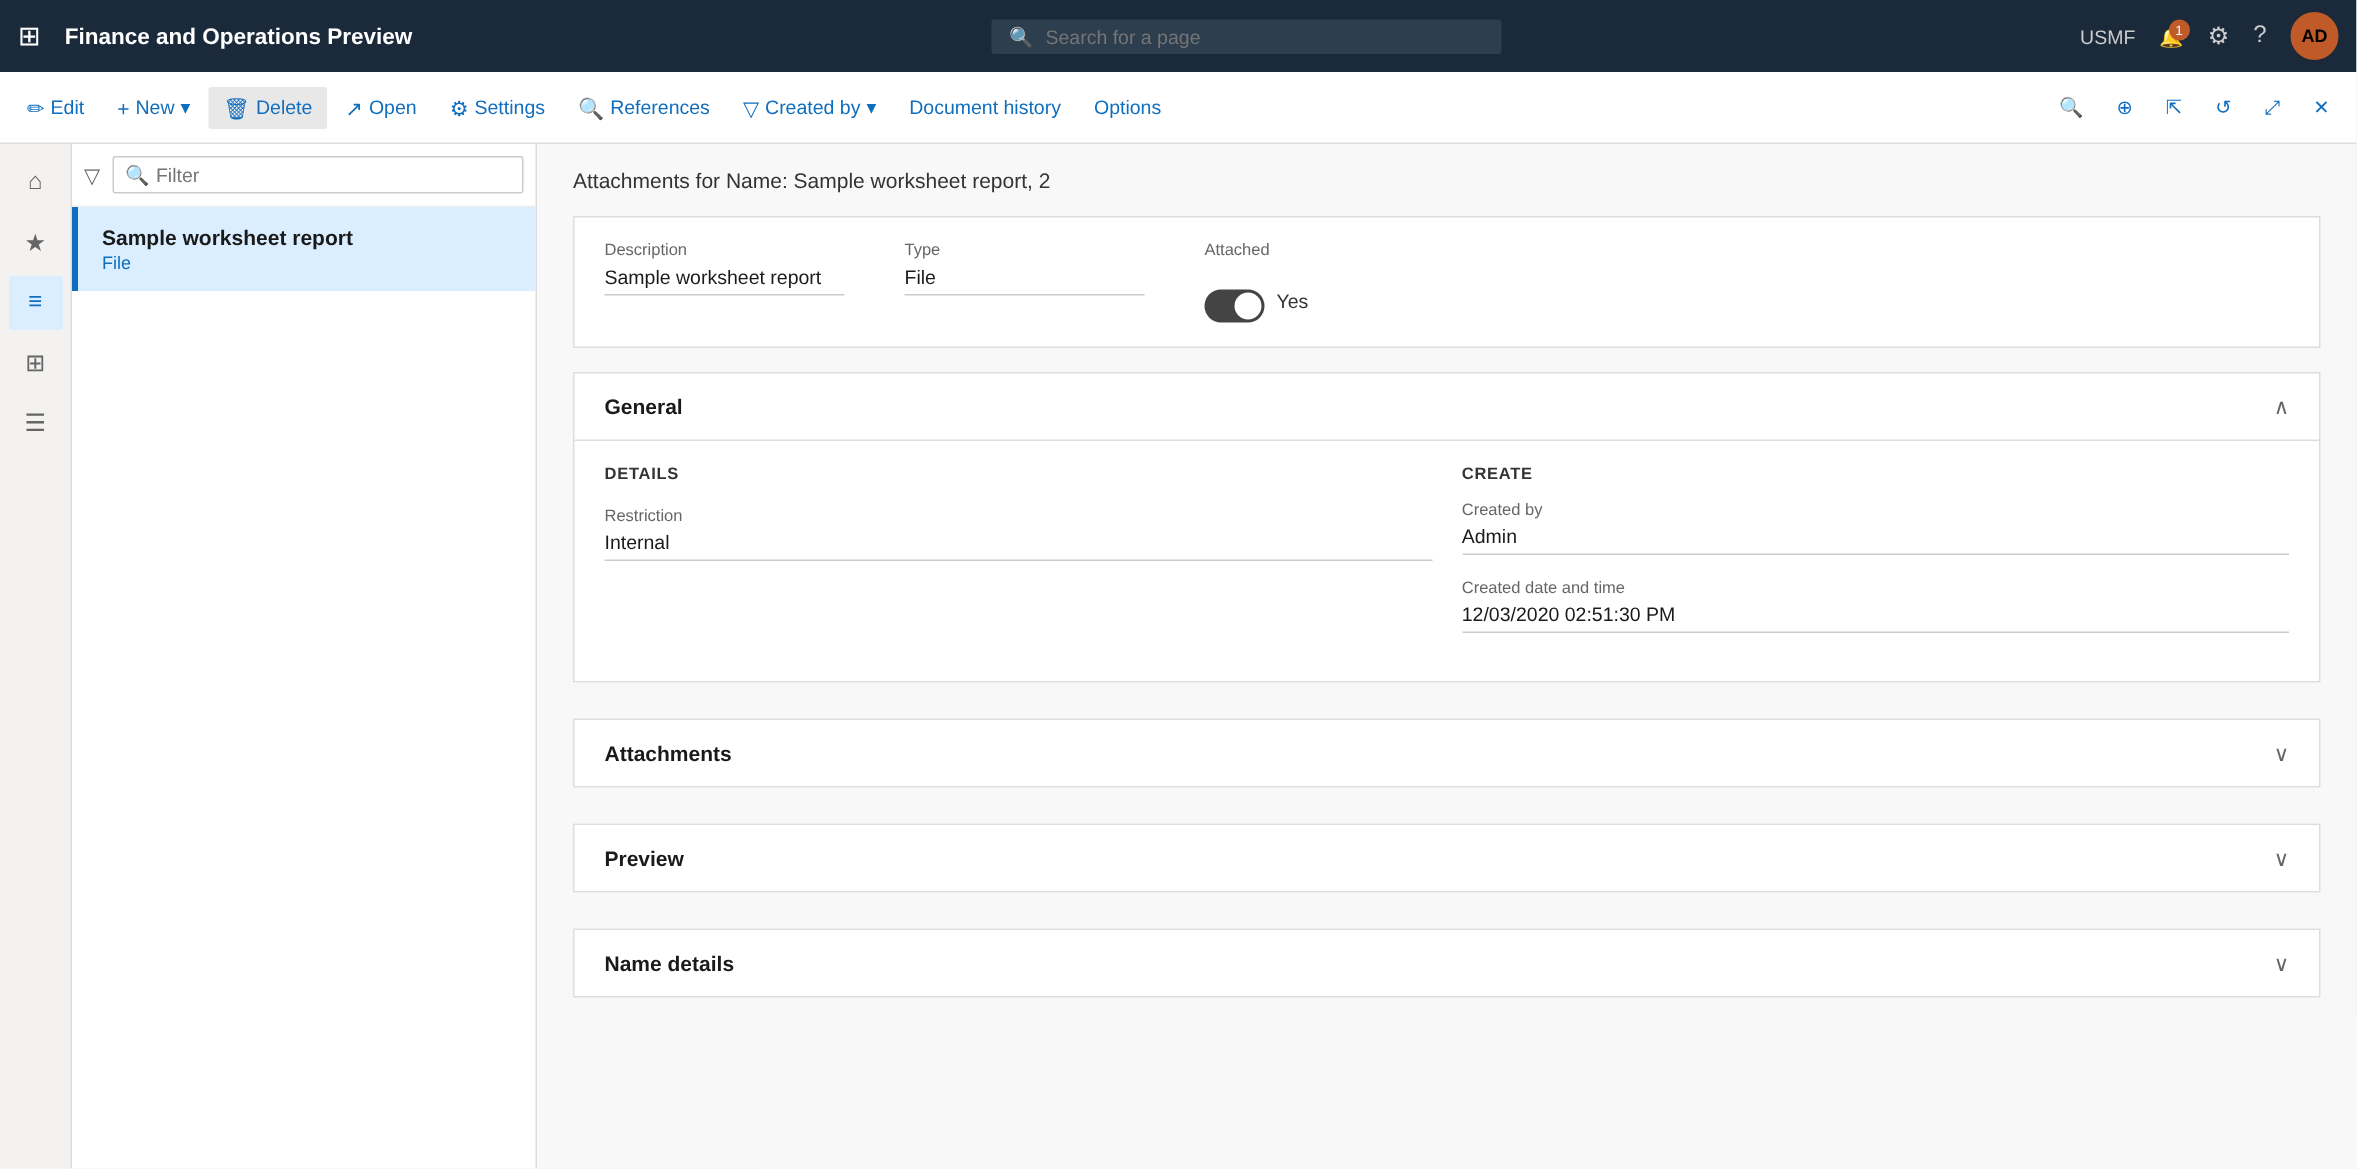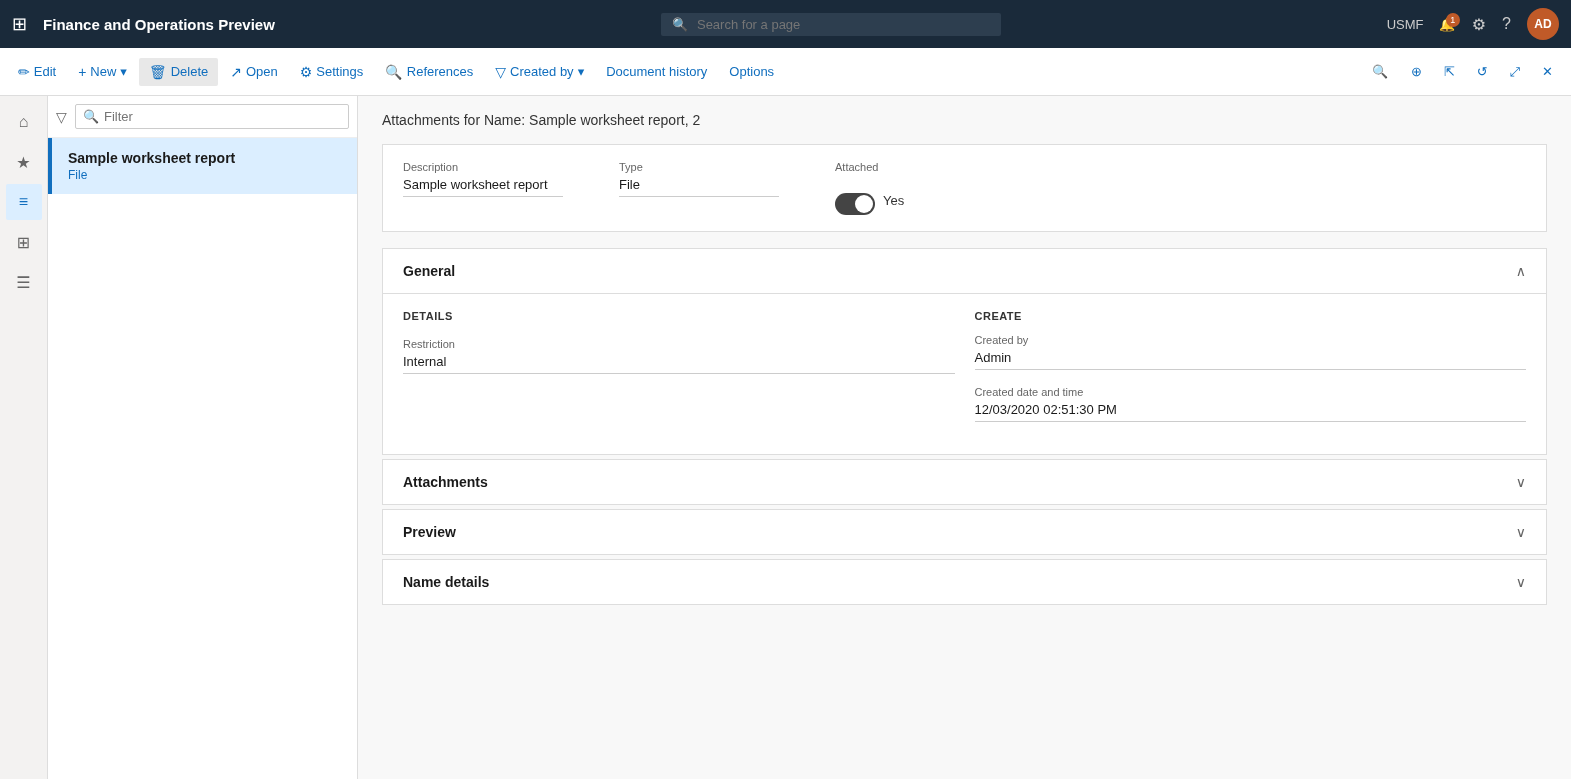--- a/index.html
+++ b/index.html
@@ -42,21 +42,21 @@
       gap: 16px;
       margin-left: auto;
     }
     .nav-text { color: #ccc; font-size: 13px; }
     .nav-icon { color: #ccc; font-size: 16px; cursor: pointer; }
     .avatar {
       width: 32px; height: 32px;
       background: #c05a28;
       border-radius: 50%;
       display: flex; align-items: center; justify-content: center;
-      color: #ffffff; font-size: 12px; font-weight: 600;
+      color: #000000; font-size: 12px; font-weight: 600;
       cursor: pointer;
     }
     .bell-badge { position: relative; display: inline-block; }
     .badge {
       position: absolute; top: -4px; right: -4px;
       background: #c05a28; color: white;
       border-radius: 50%; width: 14px; height: 14px;
       font-size: 9px; display: flex; align-items: center; justify-content: center;
     }
 
@@ -162,21 +162,21 @@
     .detail-panel {
       flex: 1;
       background: #f8f8f8;
       overflow-y: auto;
       padding: 16px 24px;
     }
     .detail-header { font-size: 14px; color: #333; margin-bottom: 16px; font-weight: 400; }
     .attachment-info {
       display: flex;
       align-items: flex-start;
-      gap: 56px;
+      gap: 40px;
       background: white;
       padding: 16px 20px;
       border: 1px solid #ddd;
       margin-bottom: 16px;
     }
     .field-group { display: flex; flex-direction: column; gap: 4px; min-width: 160px; }
     .field-label { font-size: 11px; color: #666; }
     .field-value {
       font-size: 13px; color: #1a1a1a;
       border-bottom: 1px solid #ccc;
@@ -201,21 +201,21 @@
       border-radius: 50%;
       top: 2px; right: 2px;
       transition: 0.2s;
     }
     .toggle-label { font-size: 13px; color: #333; }
 
     
     .section {
       background: white;
       border: 1px solid #ddd;
-      margin-bottom: 4px;
+      margin-bottom: 24px;
     }
     .section-header {
       display: flex;
       align-items: center;
       justify-content: space-between;
       padding: 14px 20px;
       cursor: pointer;
       border-bottom: 1px solid #ddd;
     }
     .section-header.collapsed { border-bottom: none; }

